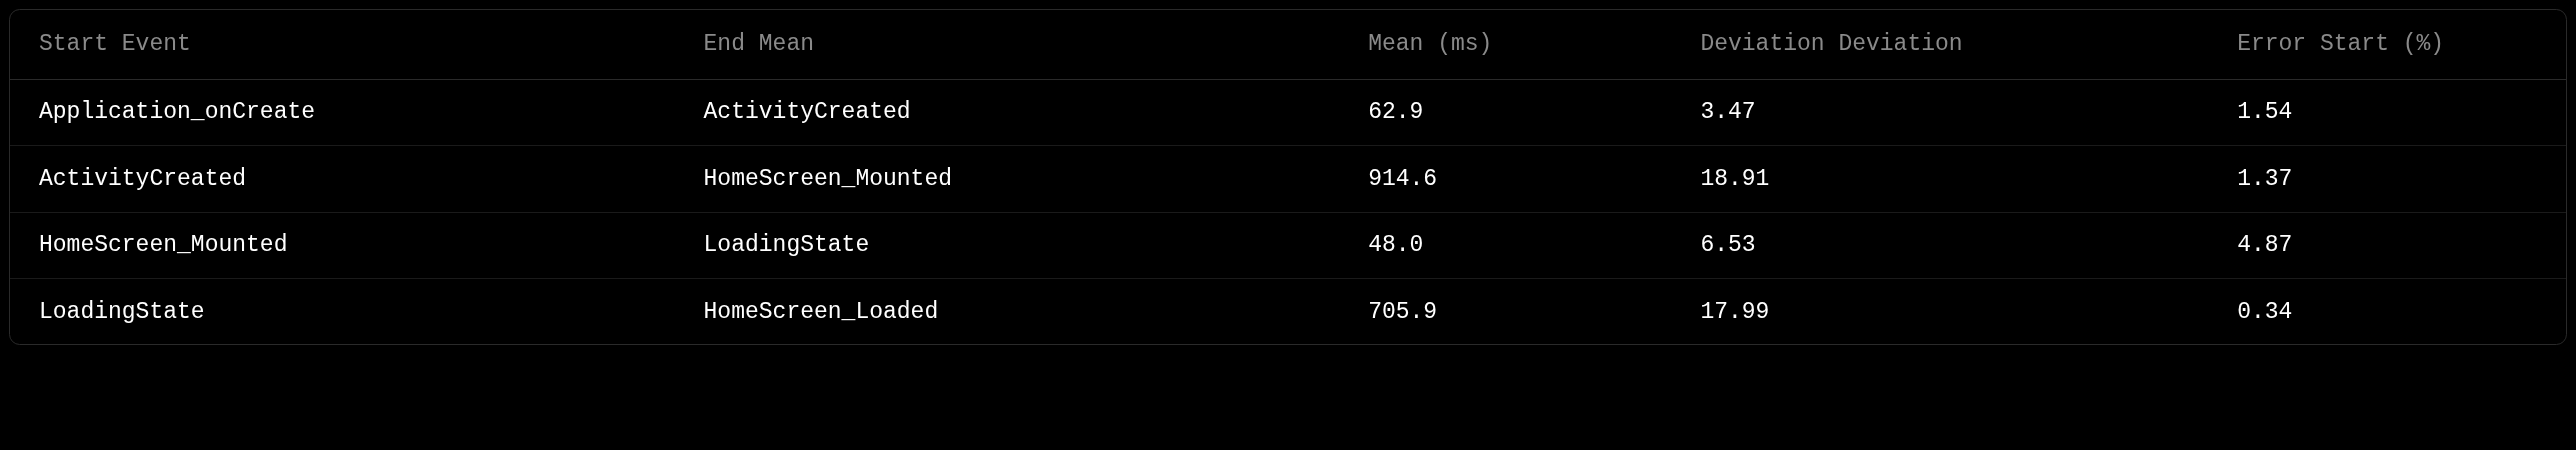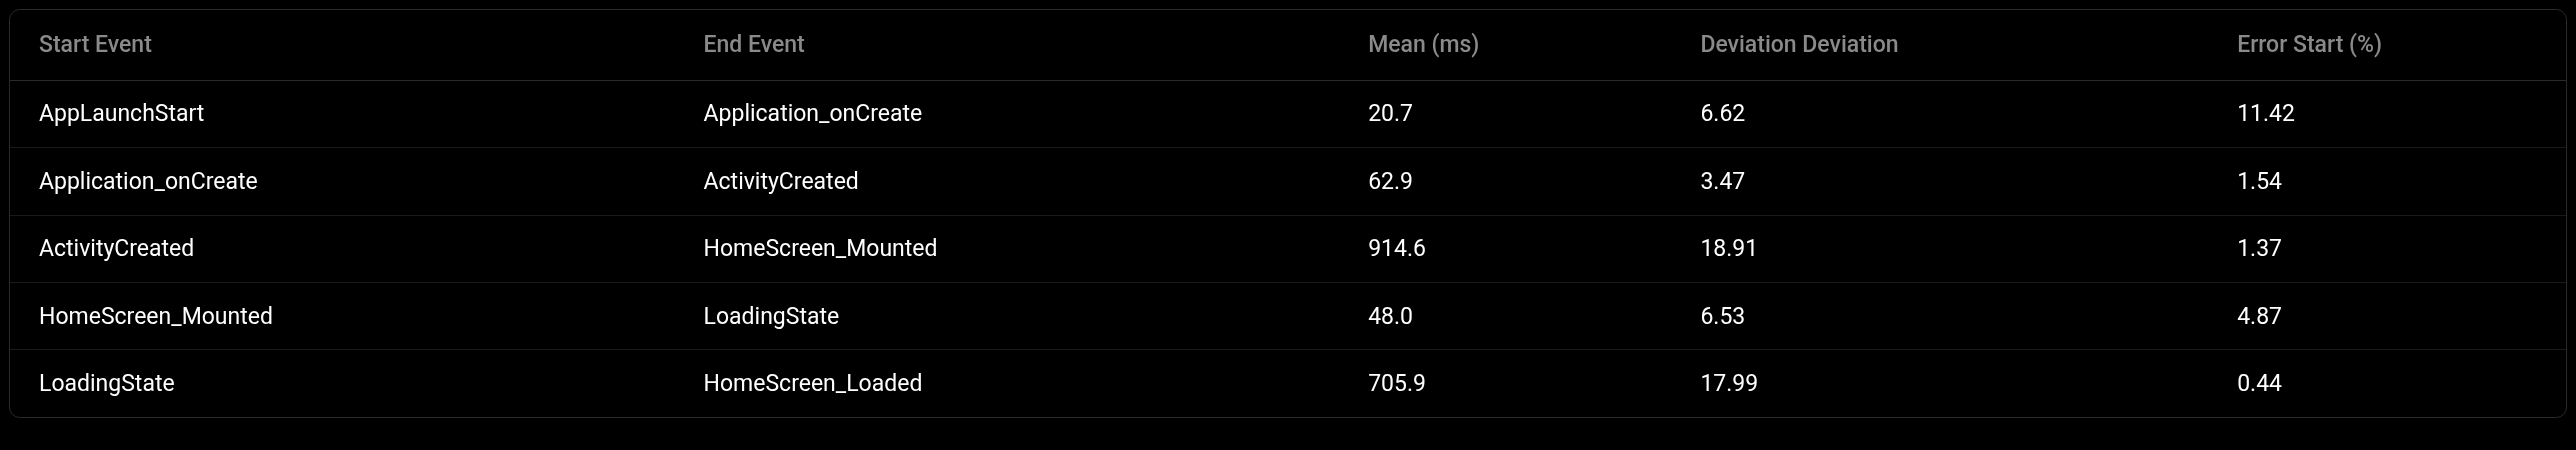--- a/index.html
+++ b/index.html
@@ -15,20 +15,21 @@
     }
     .table-container {
       border: 0.9px solid #2a2a2a;
       border-radius: 10.7px;
       overflow: hidden;
       background: #000000;
     }
     table {
       width: 100%;
       border-collapse: collapse;
+      font-family: Liberation Mono, monospace;
     }
     th {
       text-align: left;
       padding: 21.4px 29px;
       color: #8a8a8a;
       font-weight: 500;
       font-size: 23px;
       border-bottom: 0.9px solid #2a2a2a;
     }
     td {
@@ -49,34 +50,27 @@
     .col-error { width: 14%; }
   </style>
 </head>
 <body>
 
 <div class="table-container">
   <table>
     <thead>
       <tr>
         <th class="col-start">Start Event</th>
-        <th class="col-end">End Event</th>
+        <th class="col-end">End Mean</th>
         <th class="col-mean">Mean (ms)</th>
         <th class="col-std">Deviation Deviation</th>
         <th class="col-error">Error Start (%)</th>
       </tr>
     </thead>
     <tbody>
-      <tr>
-        <td>AppLaunchStart</td>
-        <td>Application_onCreate</td>
-        <td>20.7</td>
-        <td>6.62</td>
-        <td>11.42</td>
-      </tr>
       <tr>
         <td>Application_onCreate</td>
         <td>ActivityCreated</td>
         <td>62.9</td>
         <td>3.47</td>
         <td>1.54</td>
       </tr>
       <tr>
         <td>ActivityCreated</td>
         <td>HomeScreen_Mounted</td>
@@ -89,18 +83,18 @@
         <td>LoadingState</td>
         <td>48.0</td>
         <td>6.53</td>
         <td>4.87</td>
       </tr>
       <tr>
         <td>LoadingState</td>
         <td>HomeScreen_Loaded</td>
         <td>705.9</td>
         <td>17.99</td>
-        <td>0.44</td>
+        <td>0.34</td>
       </tr>
     </tbody>
   </table>
 </div>
 
 
 </body></html>

